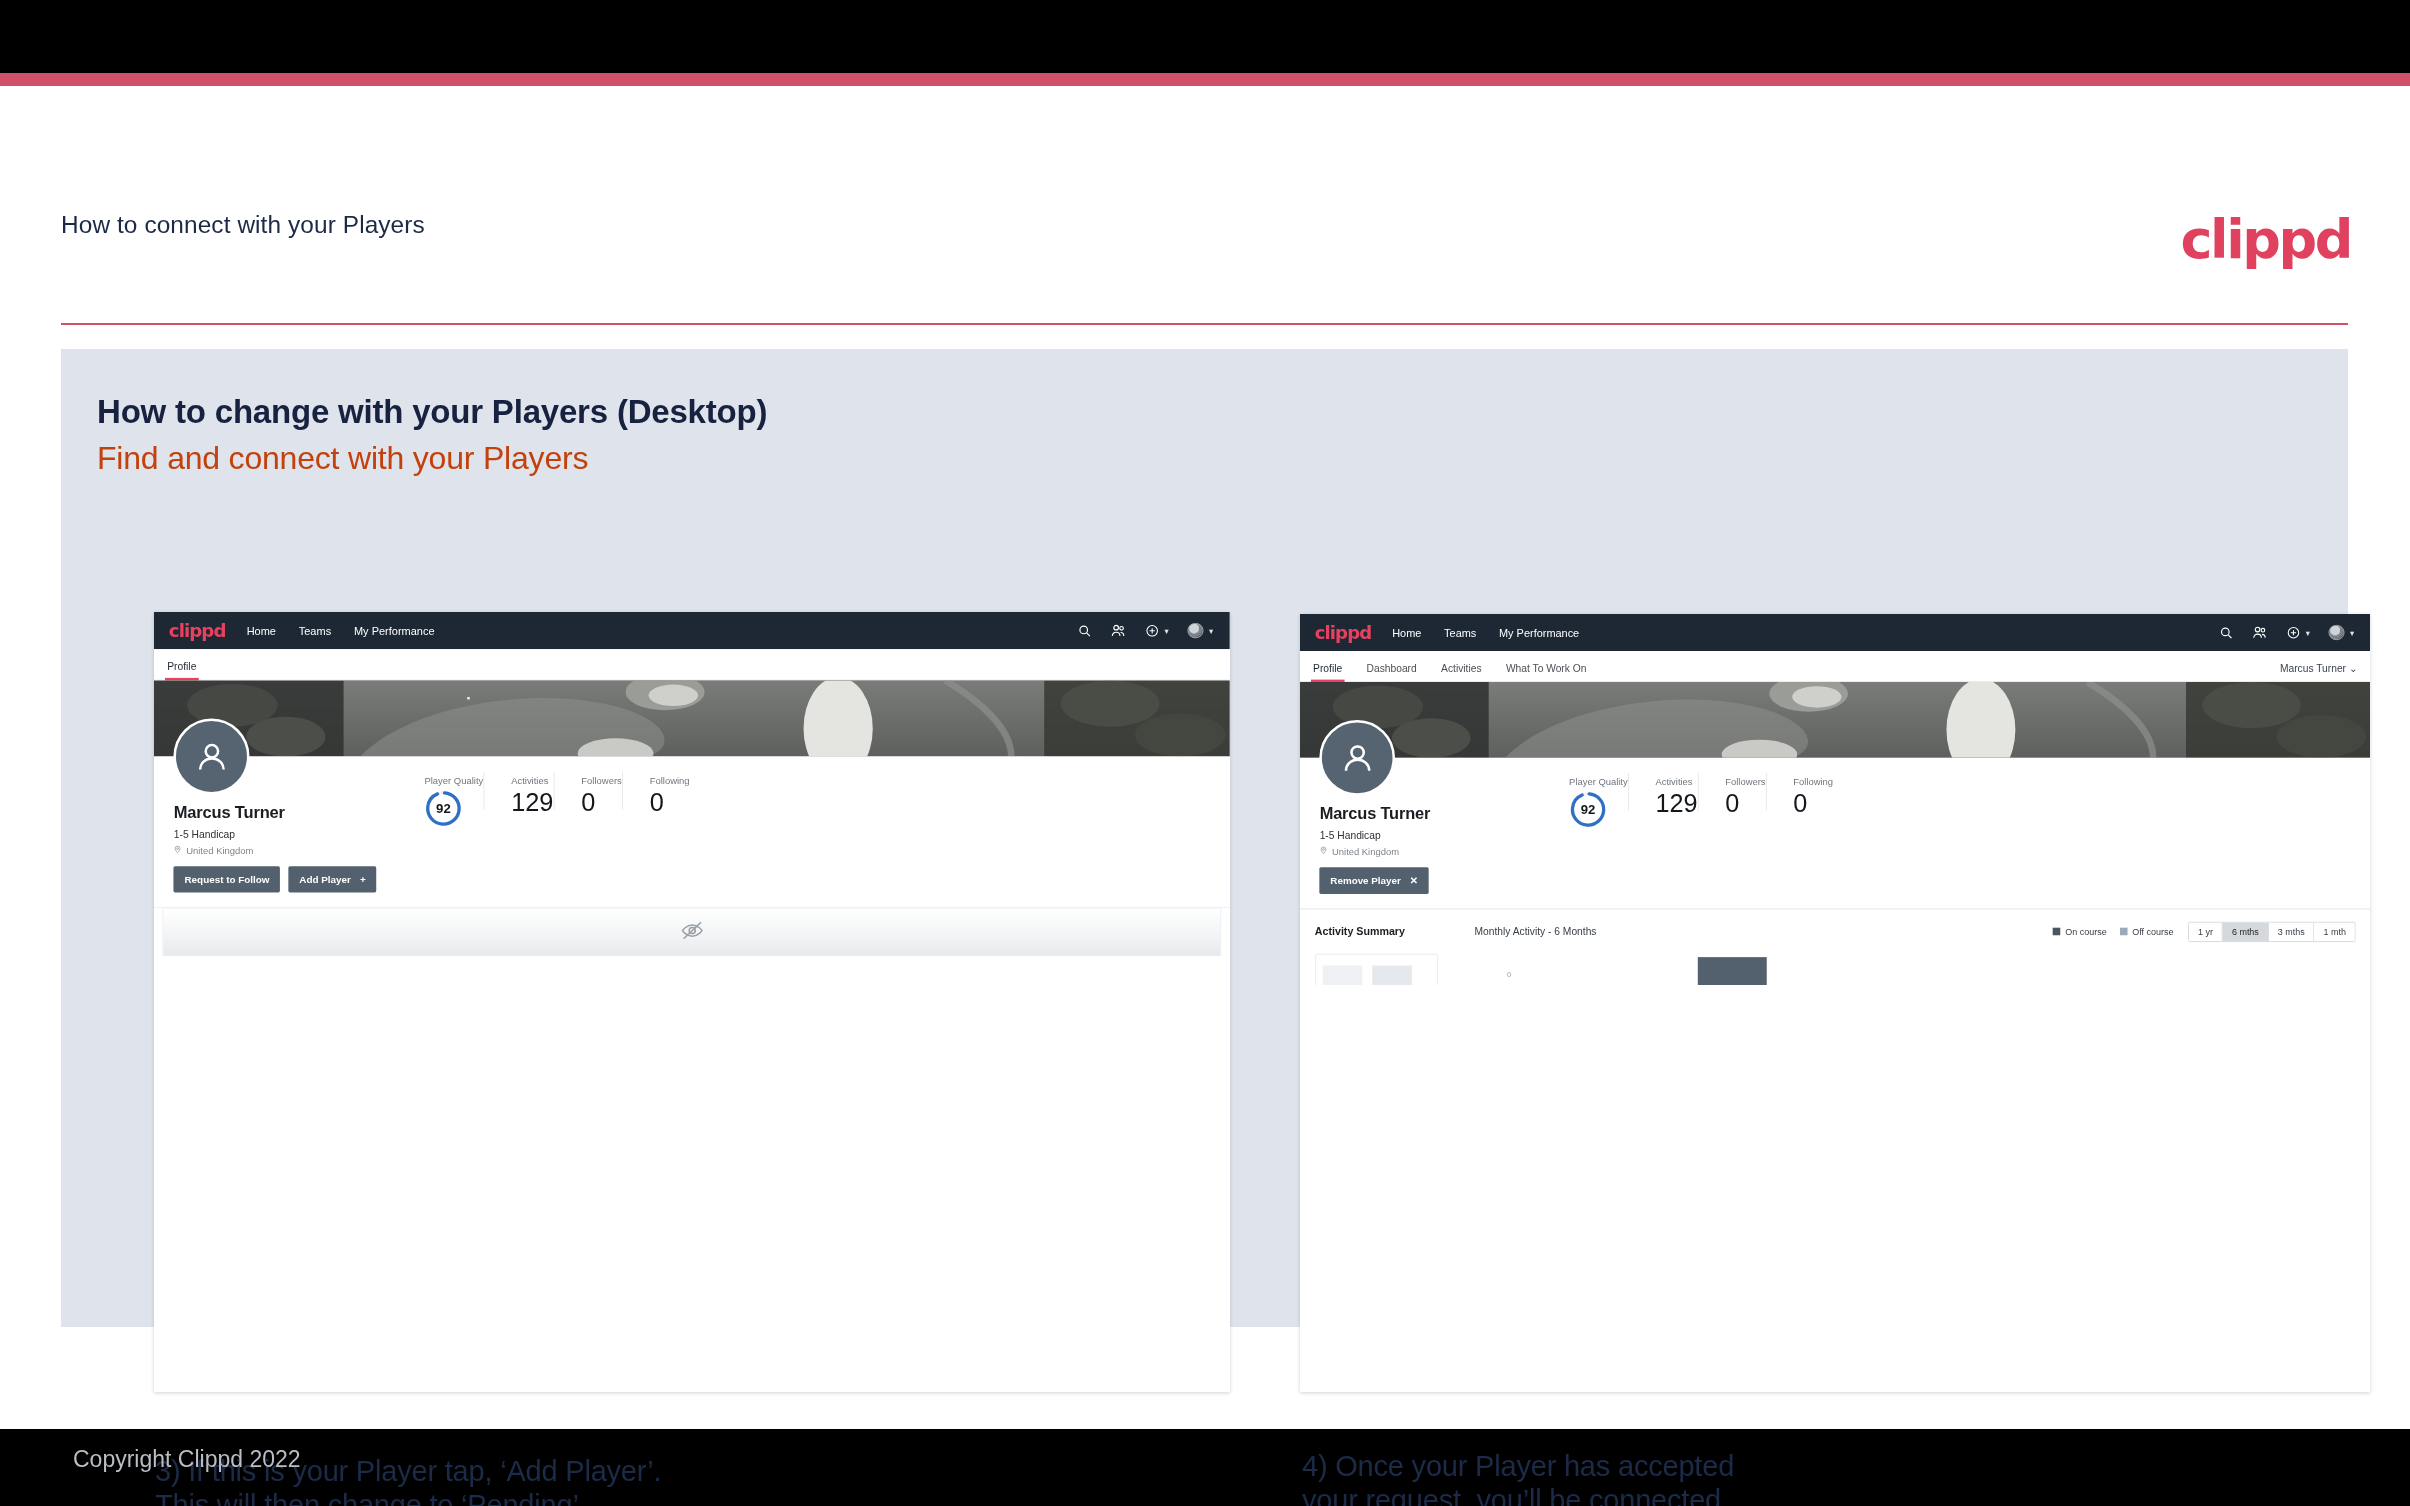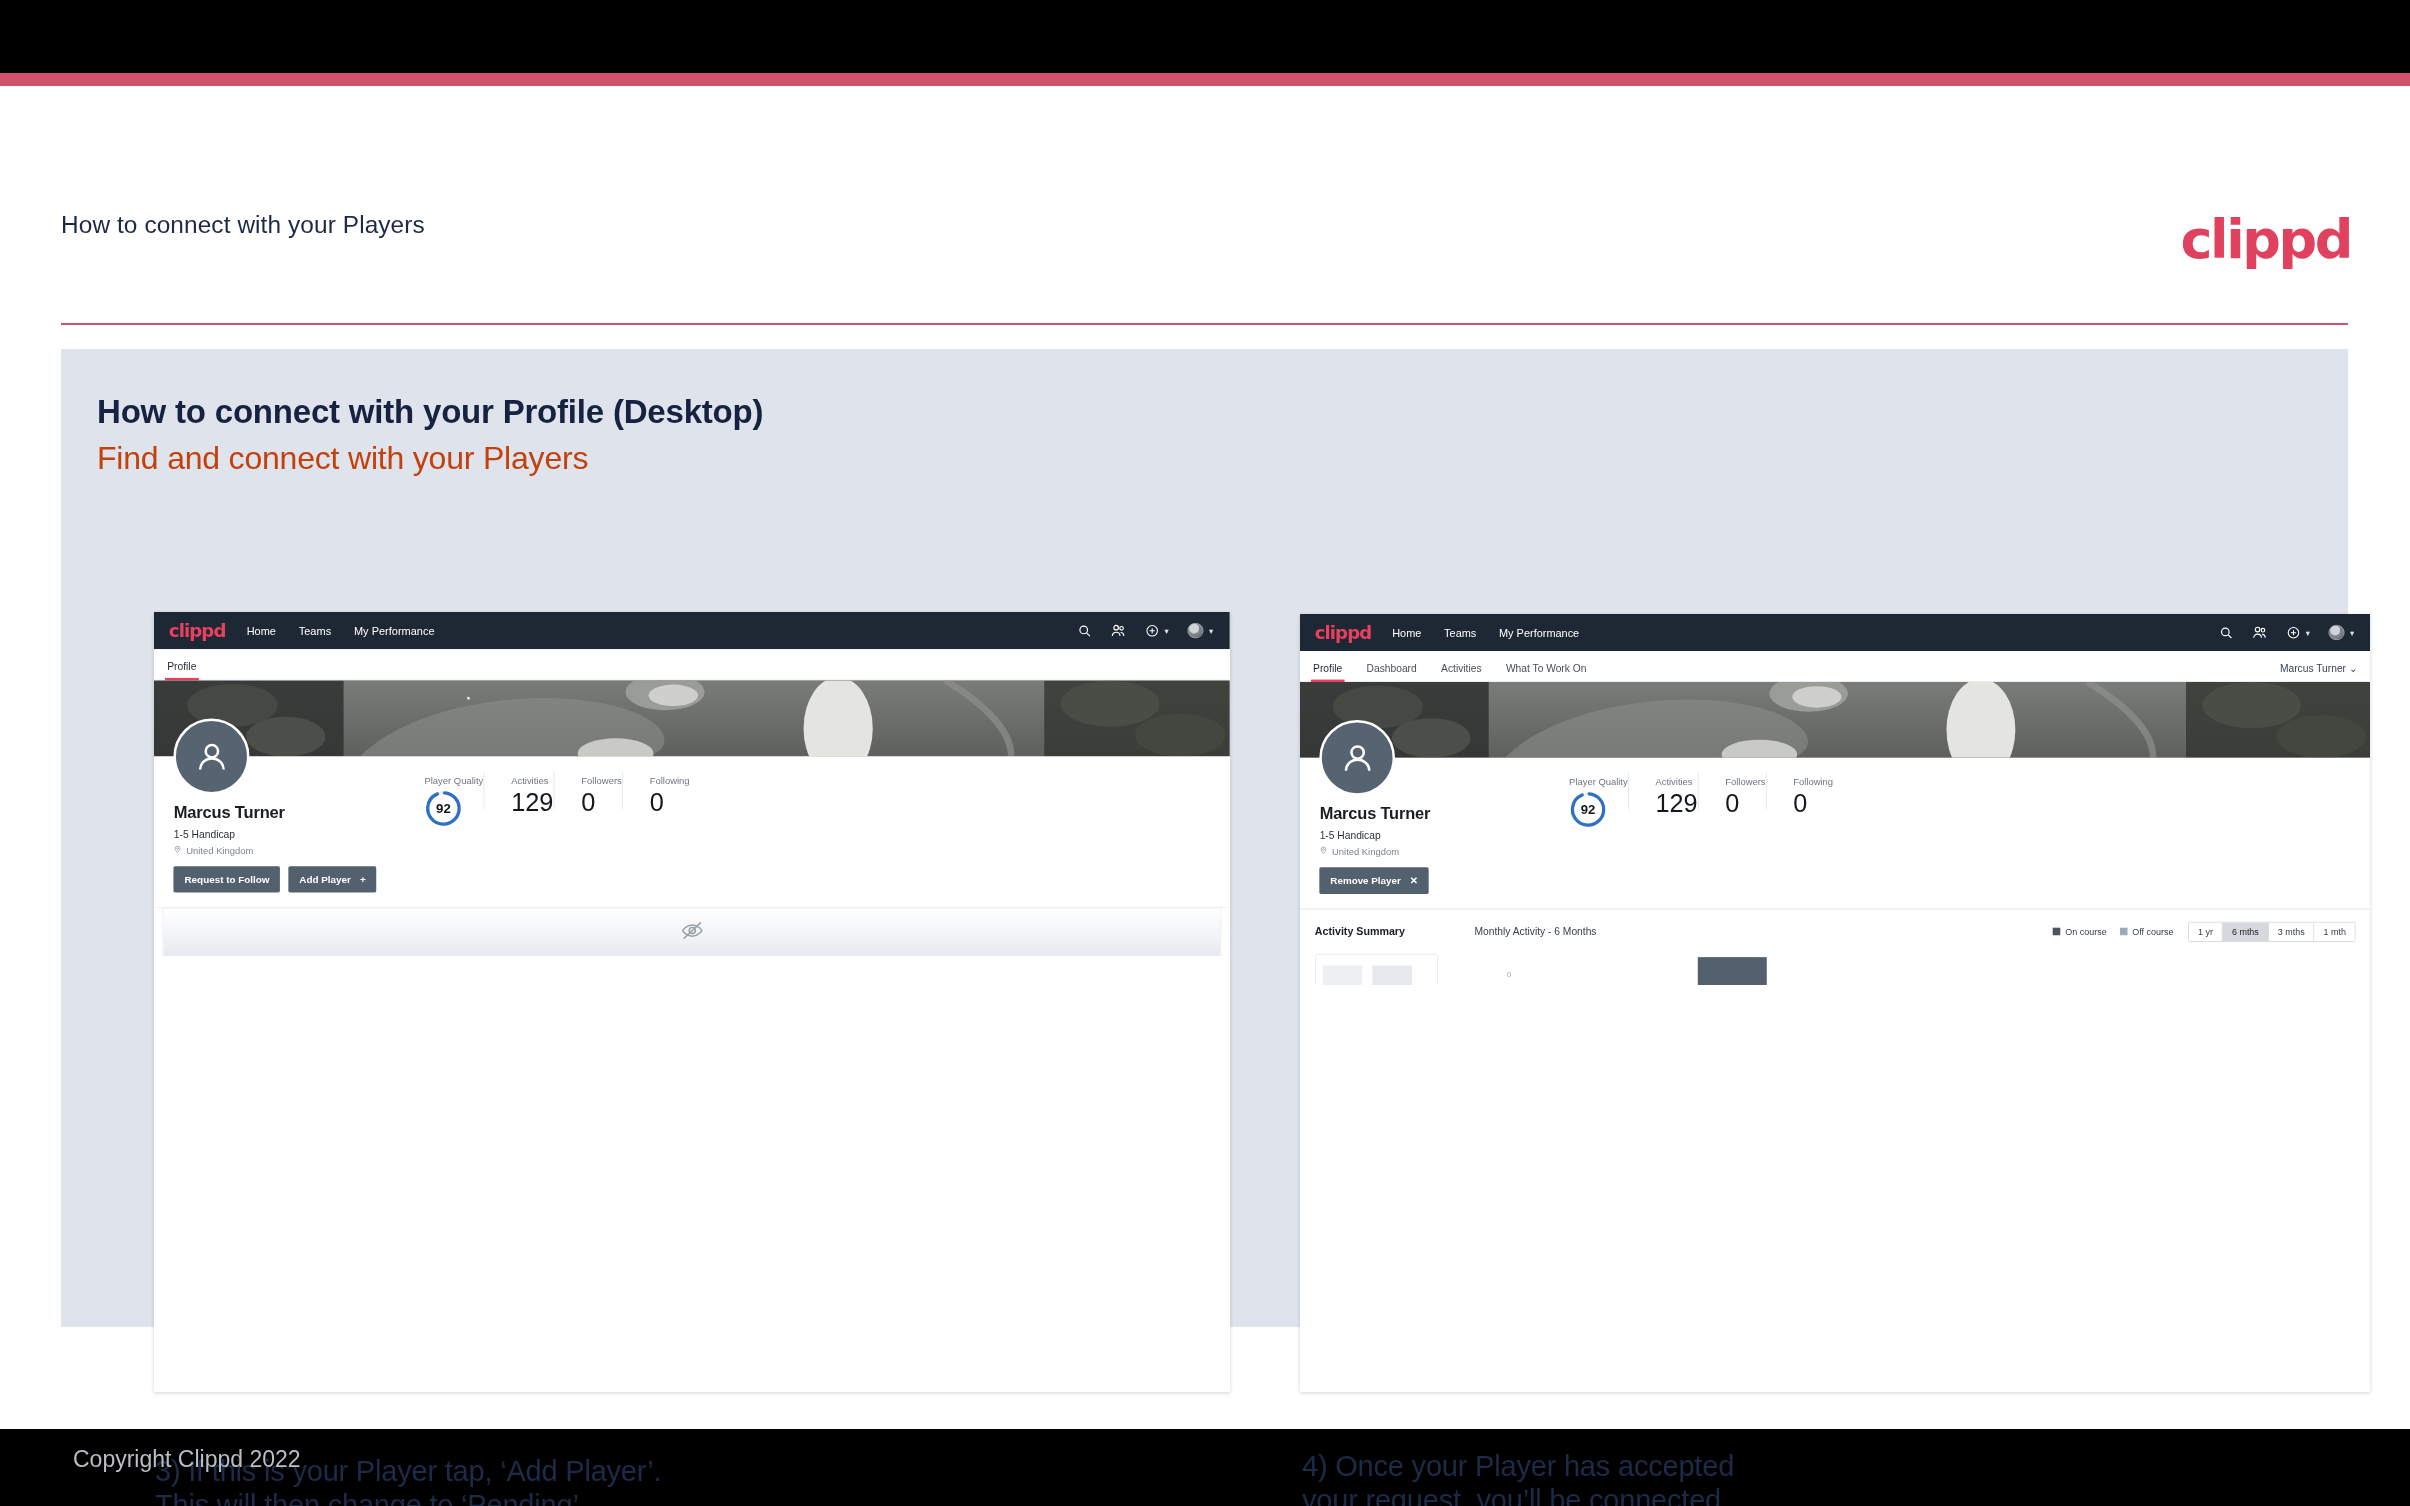--- a/index.html
+++ b/index.html
@@ -203,21 +203,21 @@
   <div class="bar-pink"></div>
   <div class="bar-bot-black"></div>
 
   <div class="slide">
 
     <div class="slide-header-title">How to connect with your Players</div>
     <div class="logo-head">clippd</div>
     <div class="header-rule"></div>
 
     <div class="panel">
-      <div class="panel-title">How to connect with your Profile (Desktop)</div>
+      <div class="panel-title">How to change with your Players (Desktop)</div>
       <div class="panel-sub">Find and connect with your Players</div>
 
       <div class="shot shot-left">
         <div class="inner">
 
           <div class="appnav">
             <div class="brand">clippd</div>
             <div class="nlink">Home</div>
             <div class="nlink">Teams</div>
             <div class="nlink">My Performance</div>

